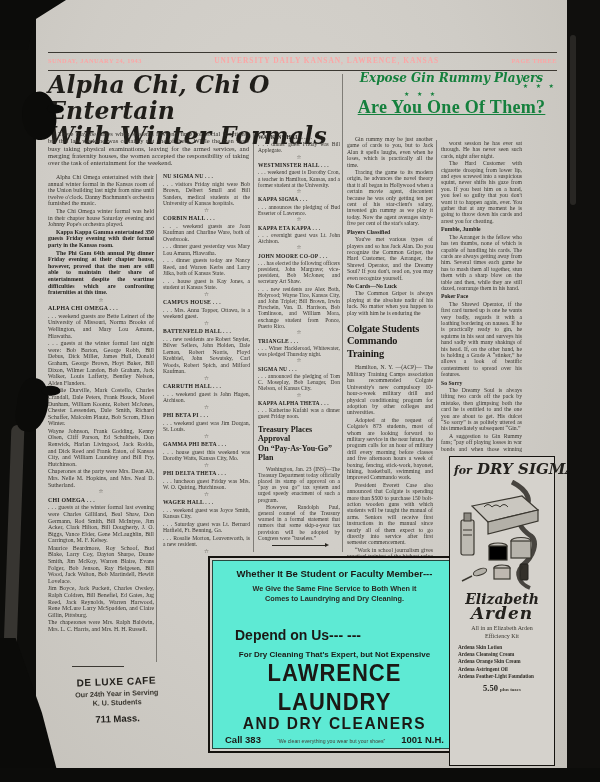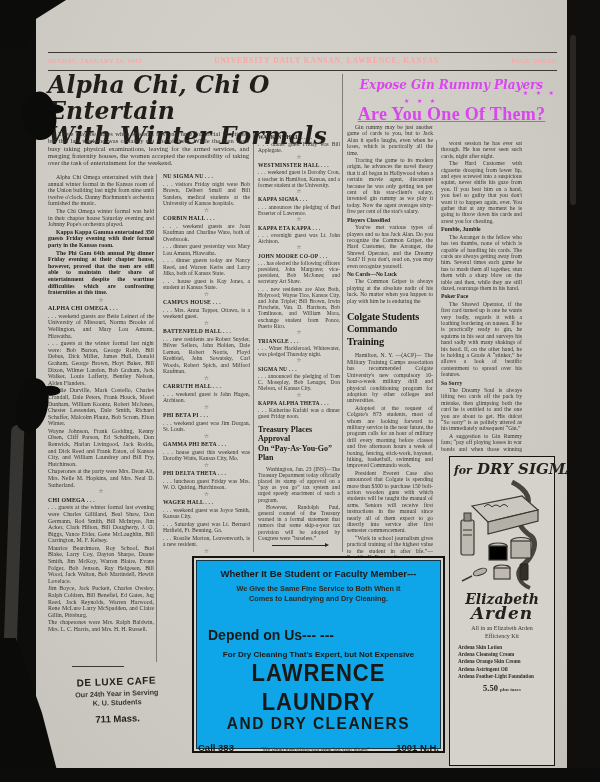--- a/index.html
+++ b/index.html
@@ -30,57 +30,57 @@
   .masthead .center{font-size:7.4px;font-weight:bold;letter-spacing:1px;}
   
   .lead-head{position:absolute;left:48px;top:73px;width:292px;z-index:2;color:#201e1a;
     font-family:"DejaVu Serif",serif;font-style:italic;font-weight:bold;font-size:23.5px;line-height:25.5px;letter-spacing:.2px;}
   .intro{position:absolute;left:48px;top:130px;width:201px;z-index:2;font-size:6.6px;line-height:7.3px;text-align:justify;text-indent:10px;color:#33302b;}
   
   .col{position:absolute;z-index:2;text-align:justify;color:#36332d;overflow:hidden;}
   .col1{left:48px;top:174px;width:106px;height:490px;font-size:5.9px;line-height:6.6px;}
   .col2{left:163px;top:172px;width:87px;height:383px;font-size:5.7px;line-height:6.5px;}
   .col3{left:258px;top:133px;width:82px;height:418px;font-size:5.5px;line-height:6.2px;}
-  .col4{left:347px;top:124px;width:86px;height:472px;font-size:5.7px;line-height:6.4px;}
+  .col4{left:347px;top:136px;width:86px;height:472px;font-size:5.7px;line-height:6.4px;}
   .col5{left:441px;top:140px;width:81px;height:313px;font-size:5.7px;line-height:6.4px;}
   .para{text-indent:8px;margin-bottom:1px;}
   .bold-para{font-weight:bold;color:#262420;}
   .subhead{font-weight:bold;color:#201e1a;margin:2px 0 1px;}
   .dir-head{font-weight:bold;color:#201e1a;letter-spacing:.2px;margin-top:1px;}
   .dir-item{margin-top:1px;}
   .star-sep{text-align:center;font-size:5.5px;line-height:7.5px;color:#2b2822;}
   .mini-rule{width:54px;height:1px;background:#2c2923;margin:4px auto;position:relative;}
   .mini-rule::after{content:"";position:absolute;right:-3px;top:-2px;border-left:4px solid #2c2923;border-top:2.5px solid transparent;border-bottom:2.5px solid transparent;}
   
-  .gin-head{position:absolute;left:346px;top:78px;width:211px;z-index:2;color:#d946ef;}
+  .gin-head{position:absolute;left:346px;top:71px;width:211px;z-index:2;color:#15803d;}
   .gin-kicker{font-family:"DejaVu Serif",serif;font-style:italic;font-weight:bold;font-size:12px;text-align:center;}
   .gin-stars-a{position:absolute;left:58px;top:19px;font-size:6px;letter-spacing:3px;}
   .gin-stars-b{position:absolute;right:0px;top:11px;font-size:6px;letter-spacing:3px;}
   .gin-headline{margin-top:12px;font-weight:bold;font-size:18px;text-align:center;letter-spacing:.3px;text-decoration:underline;}
   
   .colgate-head{font-weight:bold;font-size:10.4px;line-height:12.5px;color:#1d1b17;margin:7px 0 4px;letter-spacing:-.2px;text-align:left;}
   .treasury-head{font-weight:bold;font-size:8px;line-height:9.5px;color:#1d1b17;margin:5px 0 3px;text-align:left;}
   .end-rule{position:absolute;left:72px;top:666px;width:52px;height:1px;background:#3b3832;z-index:2;}
   
   .cafe{position:absolute;left:46px;top:676px;width:142px;z-index:2;text-align:center;transform:rotate(-2deg);
     font-family:"Liberation Sans",sans-serif;color:#24221e;}
   .cafe-title{font-weight:bold;font-size:10px;letter-spacing:.5px;margin-bottom:3px;}
   .cafe-line{font-size:7.2px;font-weight:bold;line-height:8.5px;color:#39362f;}
   .cafe-addr{font-weight:bold;font-size:9.5px;margin-top:6px;}
   
-  .laundry{position:absolute;left:192px;top:556px;width:253px;height:197px;z-index:3;background:#0ea5e9;
+  .laundry{position:absolute;left:208px;top:556px;width:253px;height:197px;z-index:3;background:#5eead4;
     border:2px solid #15130f;box-shadow:inset 0 0 0 2px #d6d3cd, inset 0 0 0 3px rgba(21,19,15,.75);
-    font-family:"Liberation Sans",sans-serif;color:#1b1915;box-sizing:border-box;padding:10px 4px 4px;}
+    font-family:"Liberation Sans",sans-serif;color:#1b1915;box-sizing:border-box;padding:10px 15px 4px;}
   .ln-header{font-weight:bold;font-size:9.5px;text-align:center;}
   .ln-sub{font-weight:bold;font-size:7.3px;text-align:center;margin-top:5px;color:#2c2a24;}
   .ln-depend{font-weight:bold;font-size:14px;text-align:left;padding-left:10px;margin-top:24px;}
   .ln-expert{font-weight:bold;font-size:8px;text-align:center;margin-top:7px;}
   .ln-name1{font-weight:bold;font-size:22px;letter-spacing:1px;text-align:center;margin-top:3px;transform:scaleY(1.1);}
   .ln-name2{font-weight:bold;font-size:15.5px;letter-spacing:1.5px;text-align:center;margin-top:1px;transform:scaleY(1.1);}
-  .ln-bottom{display:flex;justify-content:space-between;align-items:flex-end;margin-top:9px;}
+  .ln-bottom{display:flex;justify-content:space-between;align-items:flex-end;margin-top:1px;}
   .ln-call,.ln-addr{font-weight:bold;font-size:9.5px;}
   .ln-slogan{font-size:5.2px;color:#45413a;padding-bottom:1px;}
   
   .arden{position:absolute;left:449px;top:456px;width:106px;height:310px;z-index:3;background:#d5d2cc;
     border:1.5px solid #15130f;box-sizing:border-box;padding:4px 4px 3px;text-align:center;color:#23211d;}
   .arden-for{font-family:"DejaVu Serif",serif;font-style:italic;font-weight:bold;font-size:15px;line-height:16px;white-space:nowrap;}
   .arden-for .small{font-size:11px;}
   .arden-art{margin:1px auto 0;display:block;}
   .arden-brand1,.arden-brand2{font-family:"DejaVu Serif",serif;font-style:italic;font-weight:bold;}
   .arden-brand1{font-size:14px;line-height:14px;}

